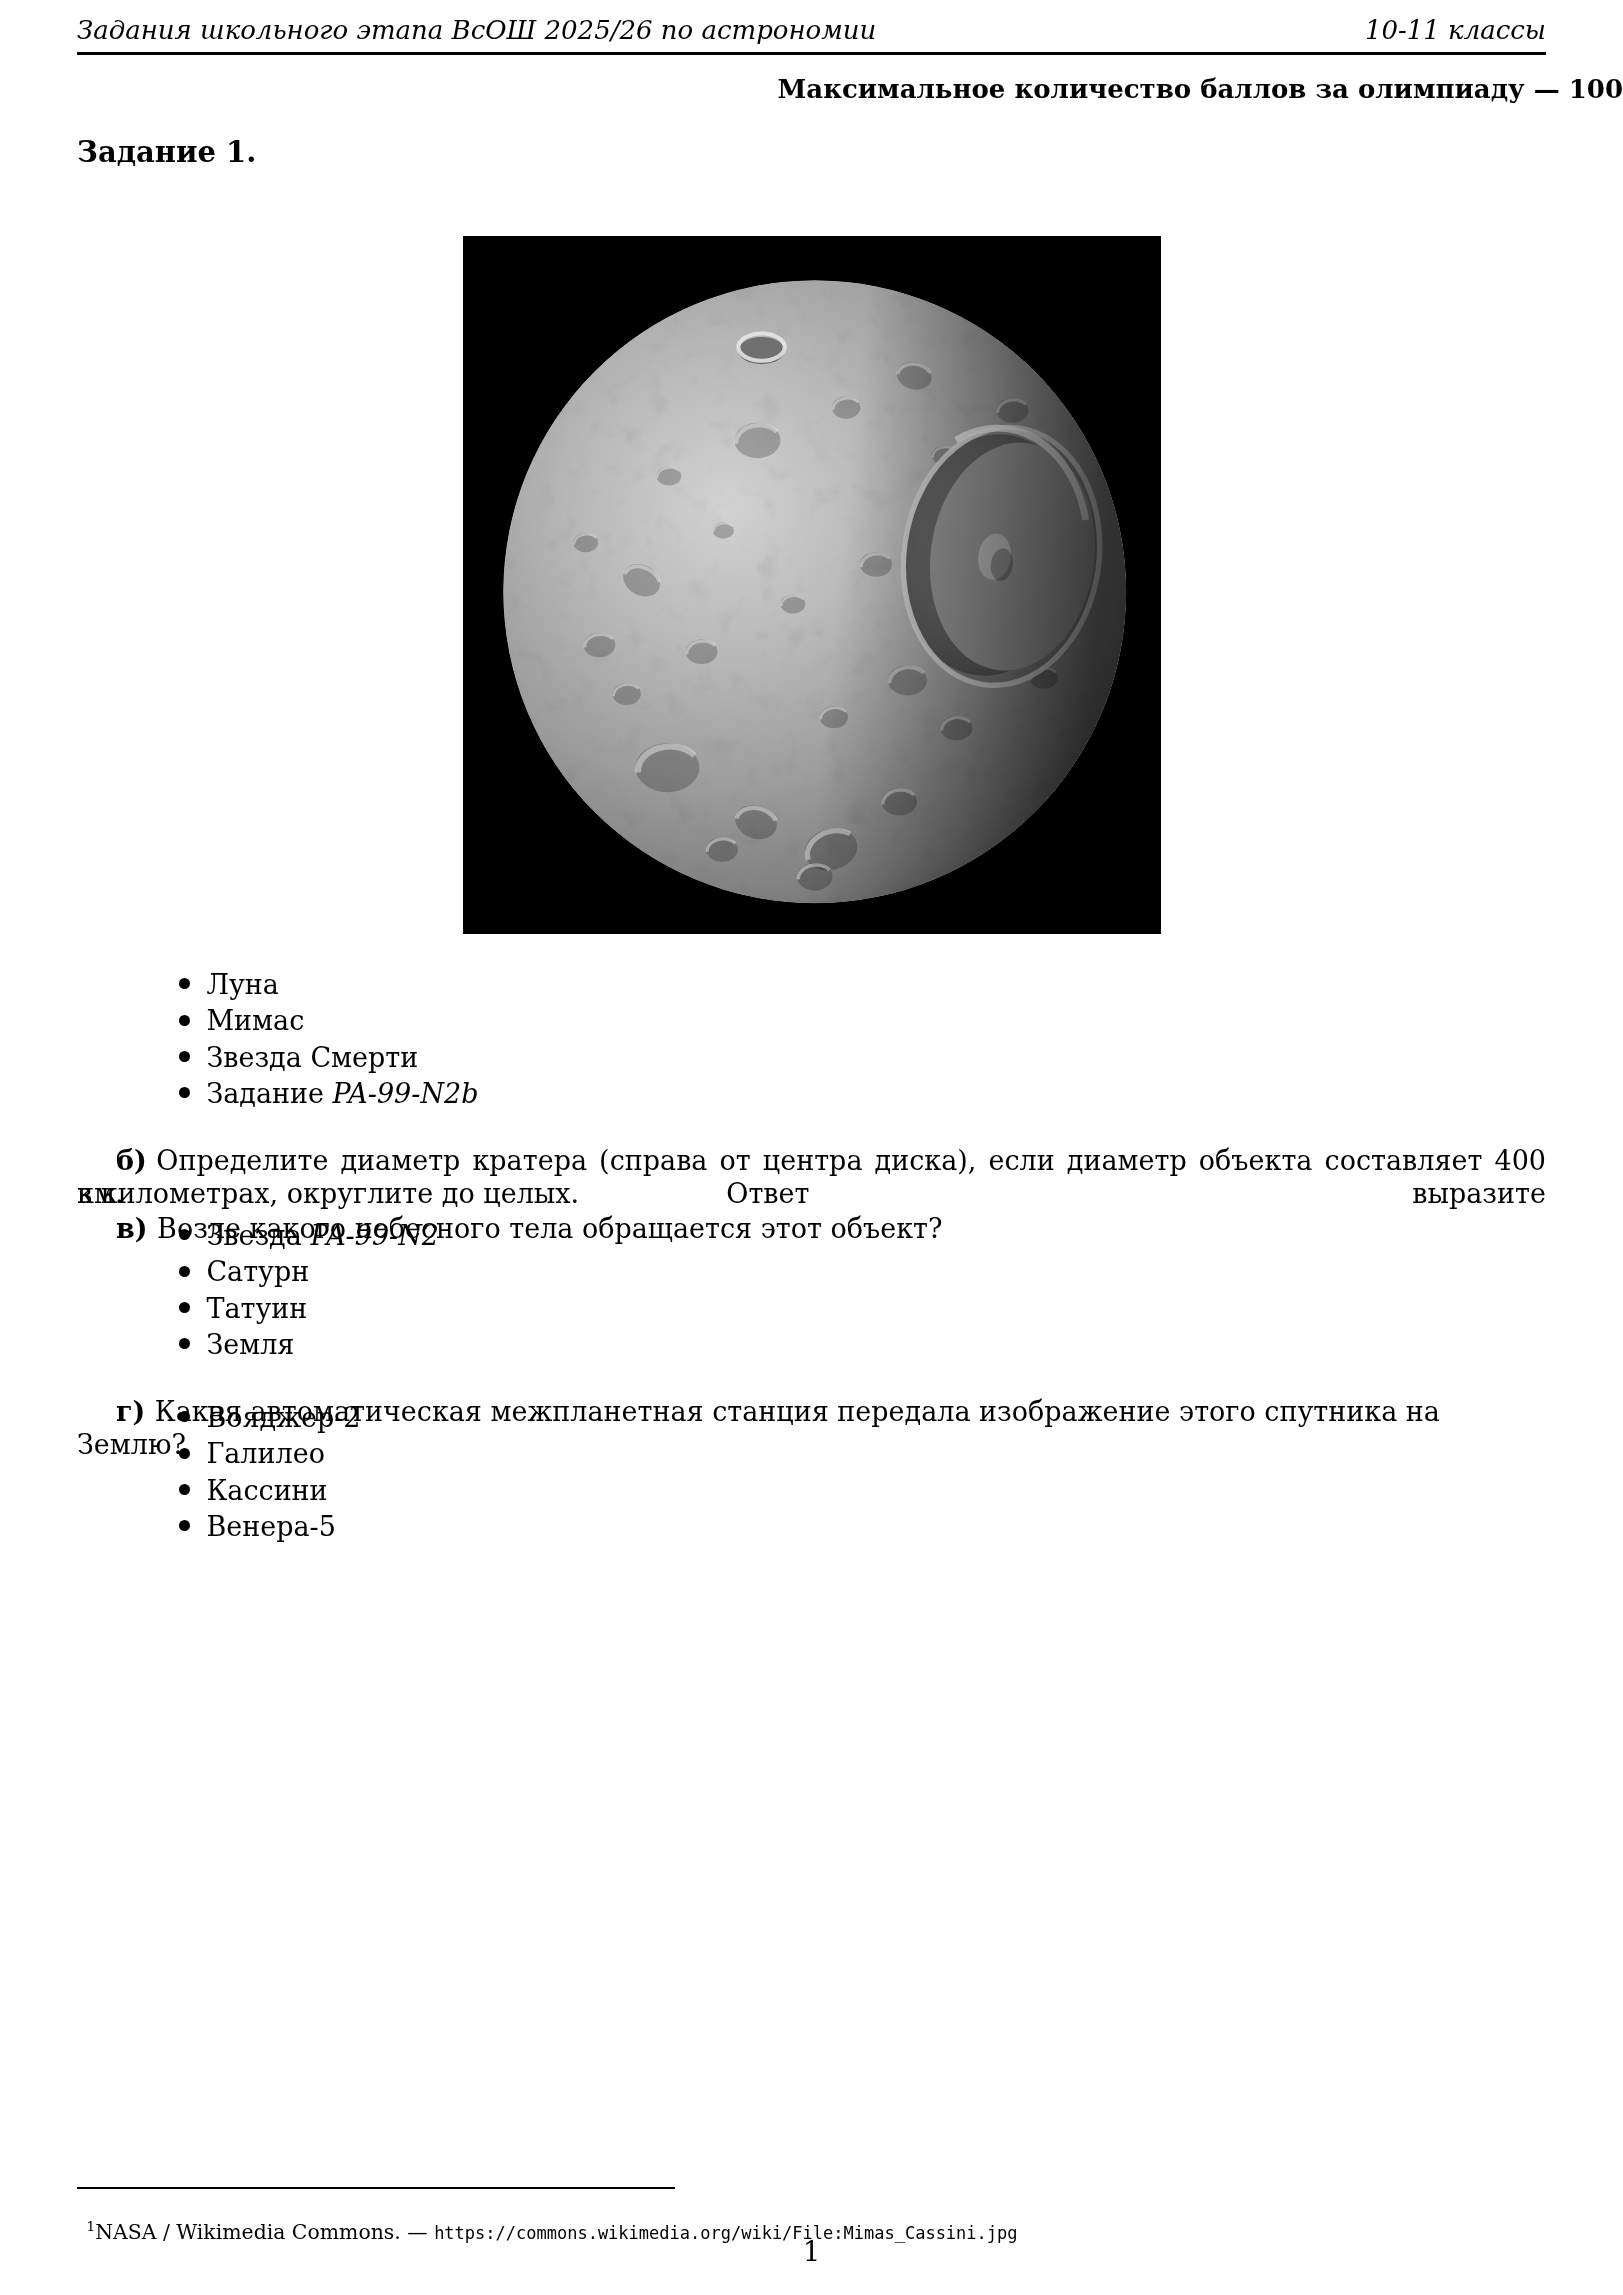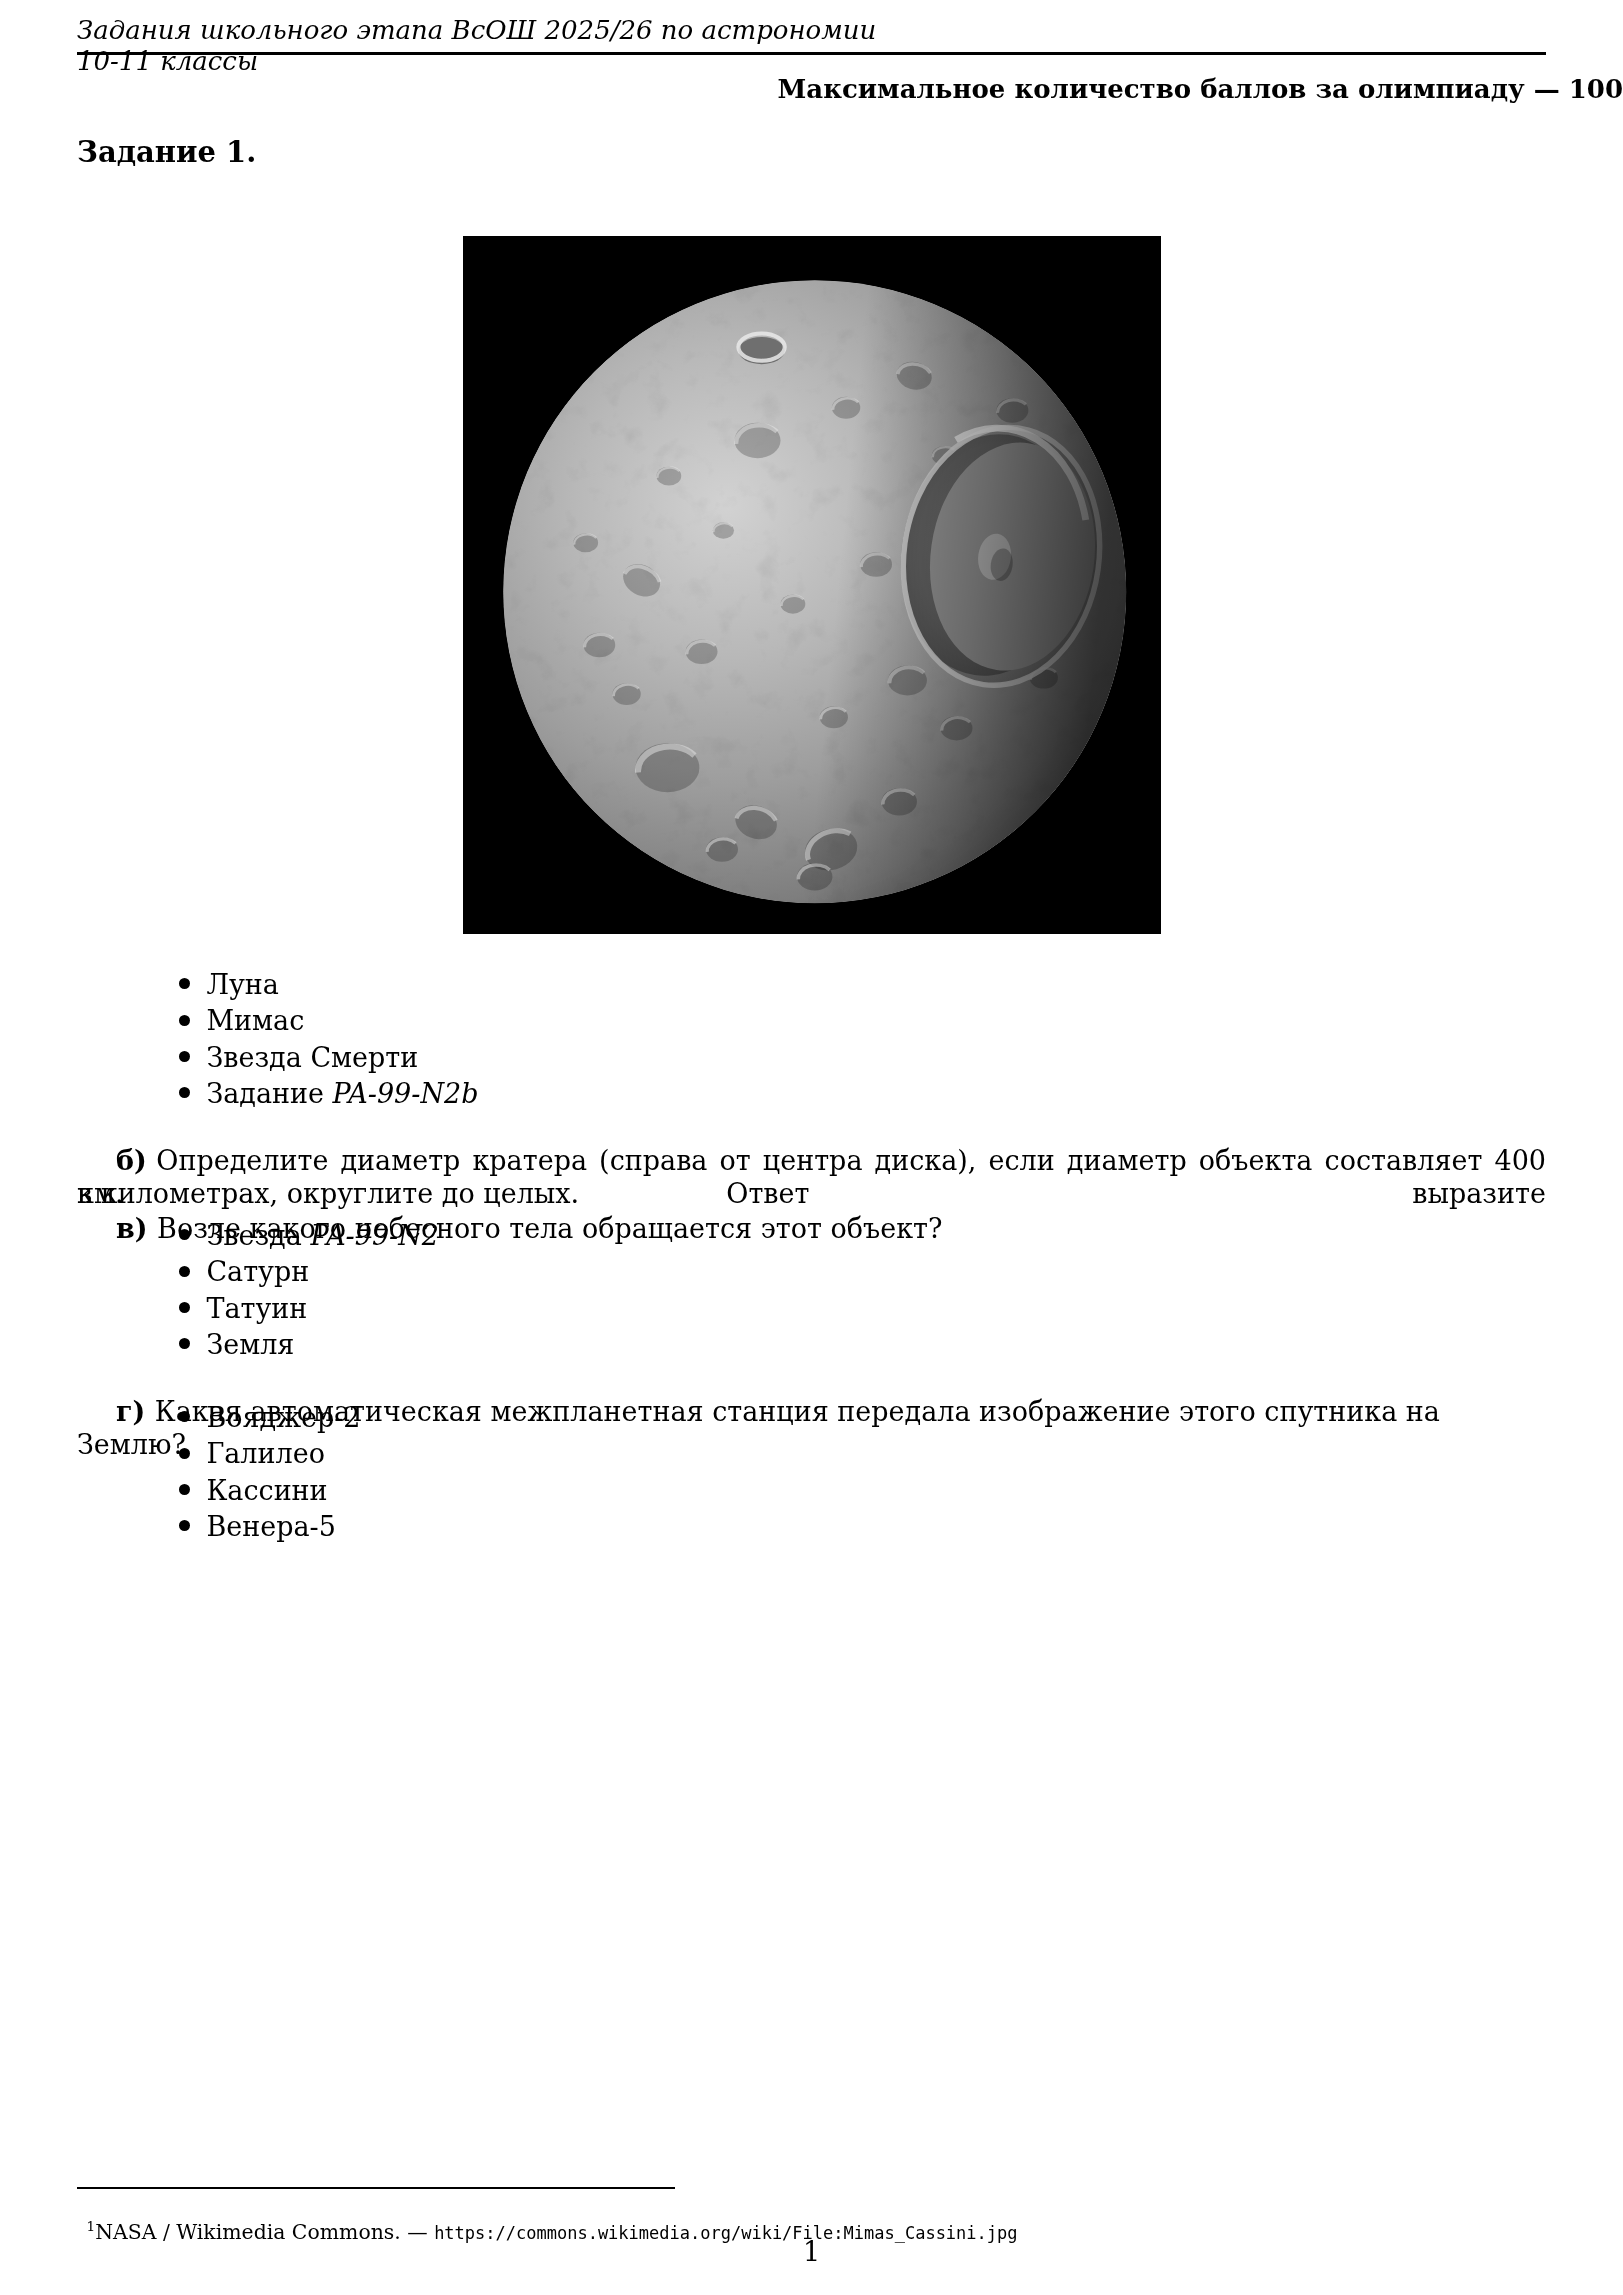--- a/index.html
+++ b/index.html
@@ -1,21 +1,21 @@
 <!DOCTYPE html>
 <html style="font-size:11px"><head>
 <meta charset="utf-8">
 <style>
   html,body { margin:0; padding:0; background:#ffffff; }
   .page {
     position:relative; width:1623px; height:2295px; background:#ffffff;
     font-family:"DejaVu Serif","Liberation Serif",serif; color:#000;
     overflow:hidden;
   }
-  .abs { position:absolute;flex-direction:column; }
+  .abs { position:absolute; }
 
   .header-row { left:77px; top:15px; width:1469px; display:flex;
     justify-content:space-between; font-style:italic; font-size:26px; line-height:31px; }
   .header-rule { left:77px; top:52px; width:1469px; height:2.7px; background:#000; }
 
   .title { left:0; top:72px; width:100%; text-align:right; font-weight:bold; font-size:26px; line-height:35px; }
 
   .task-heading { left:77px; top:135px; font-weight:bold; font-size:29px; line-height:34px; }
 
   .para { font-size:27px; line-height:33px; }

